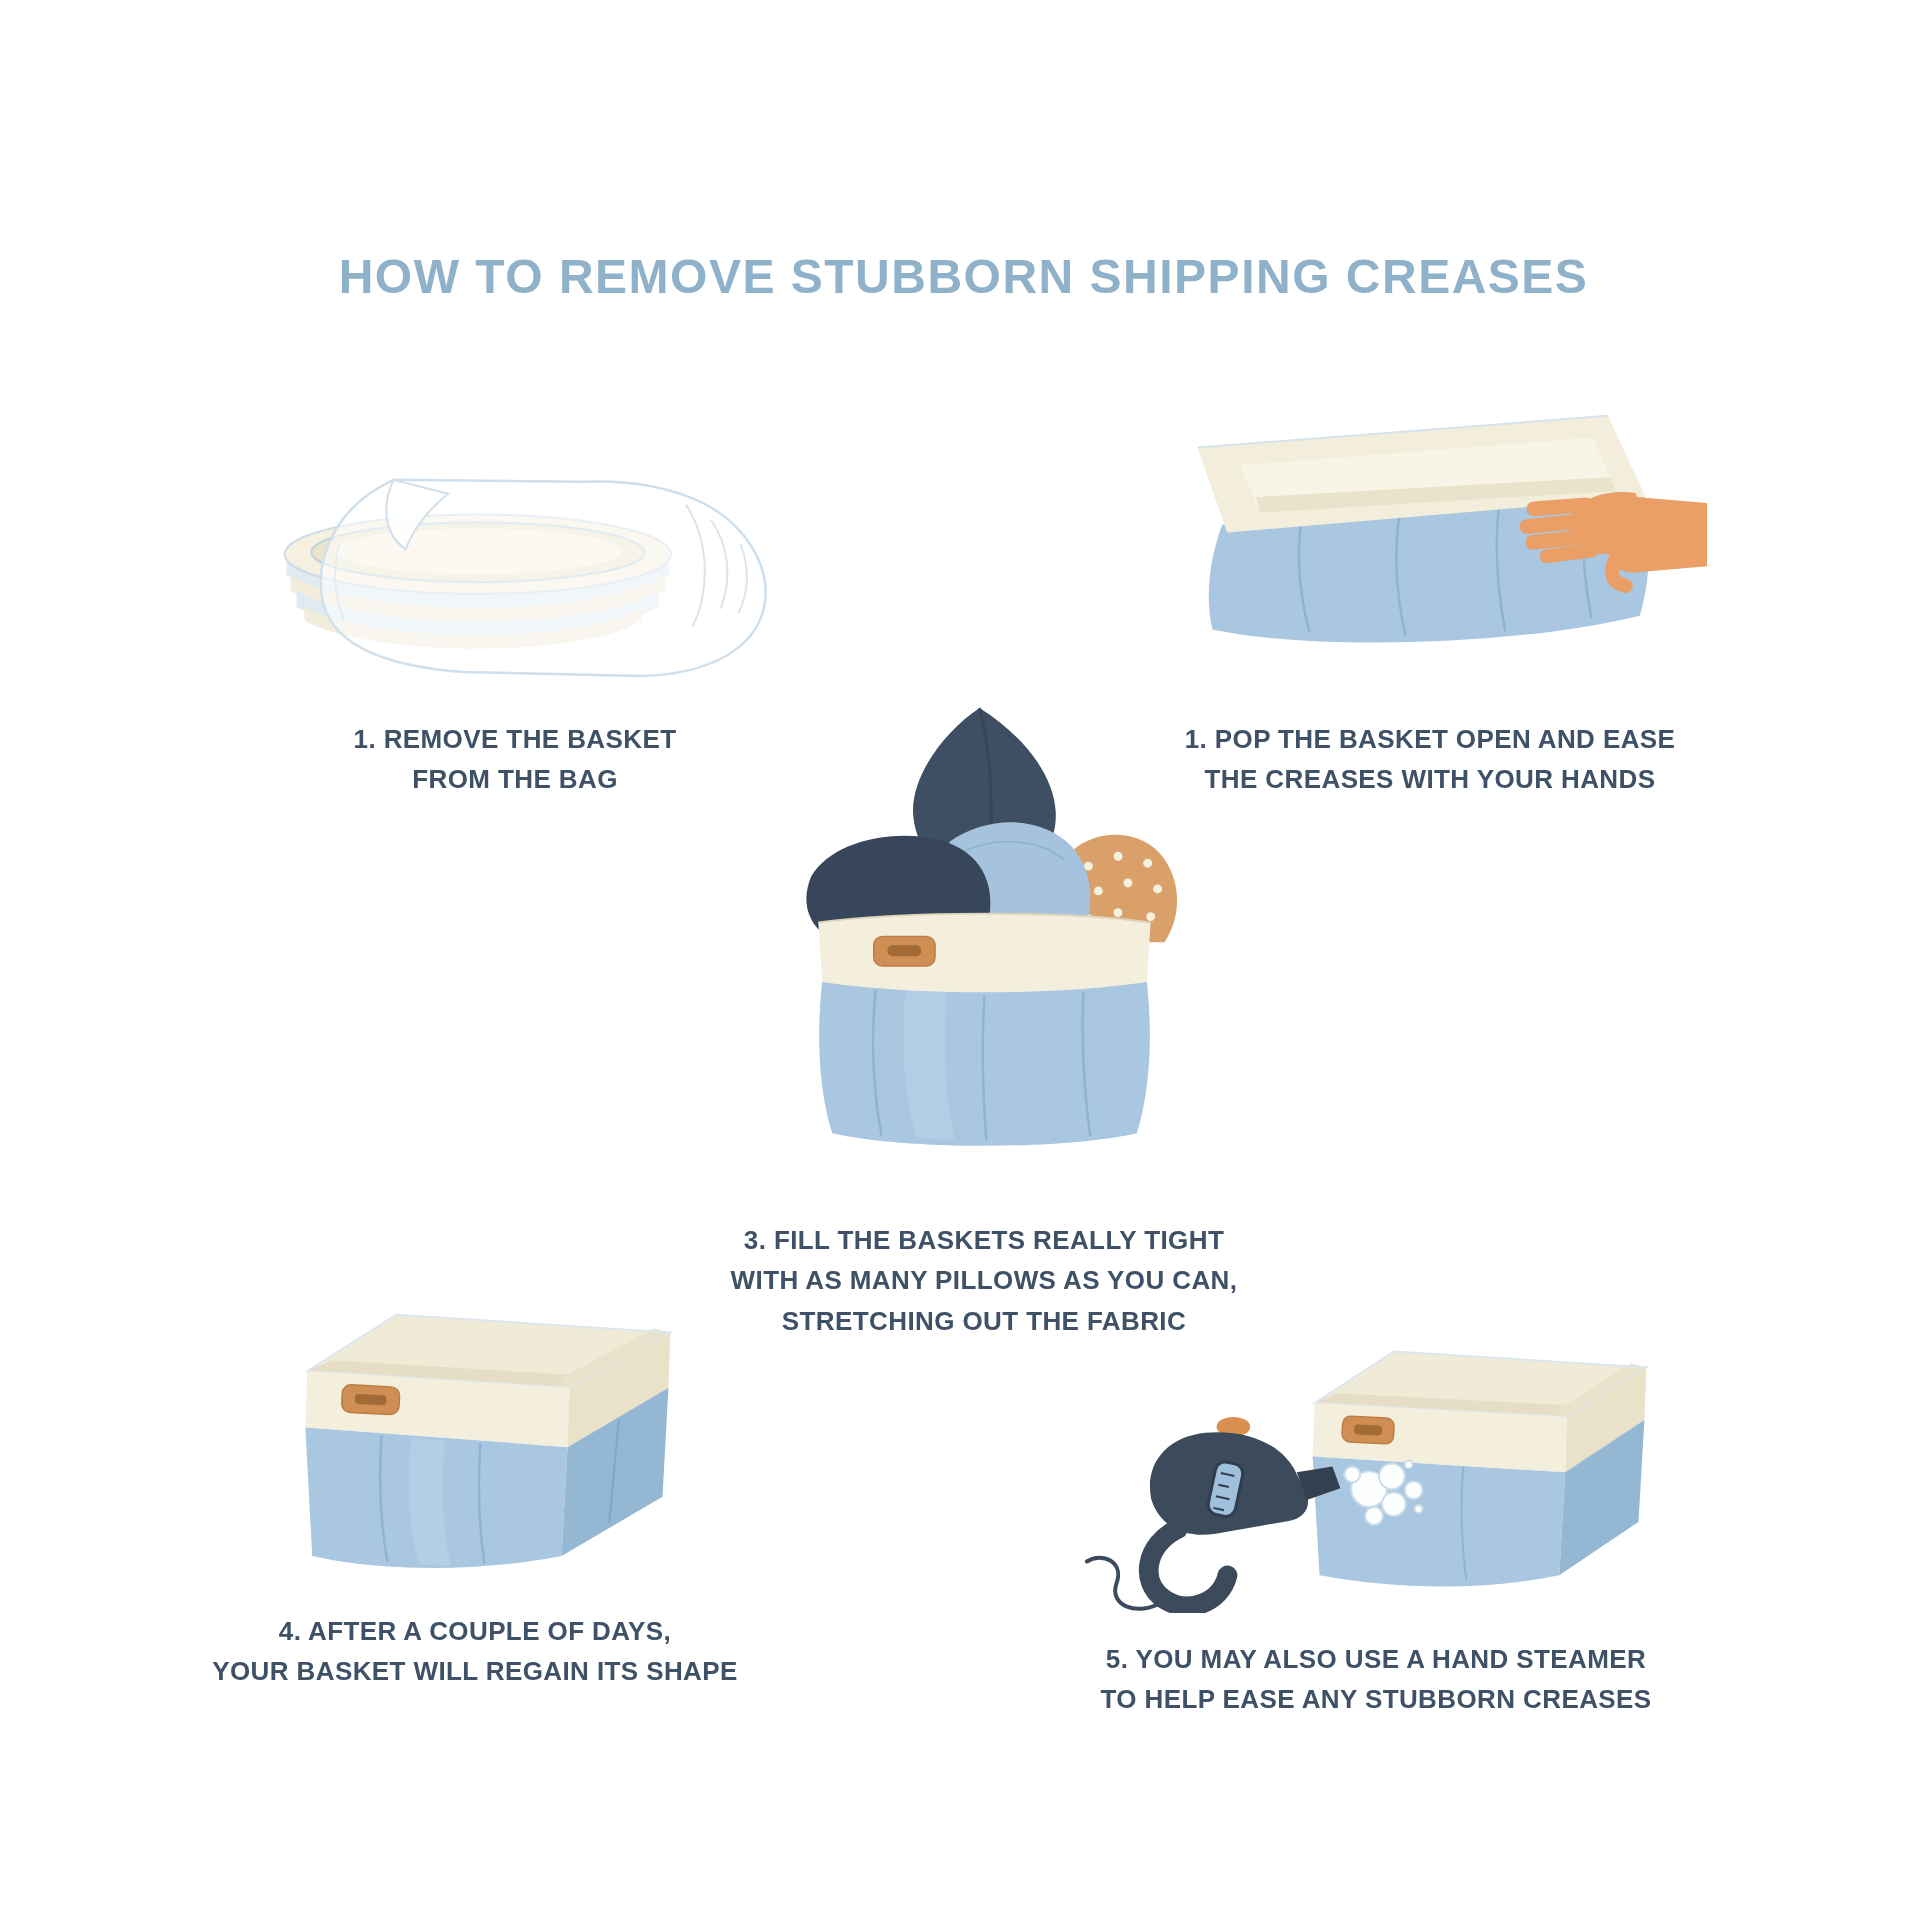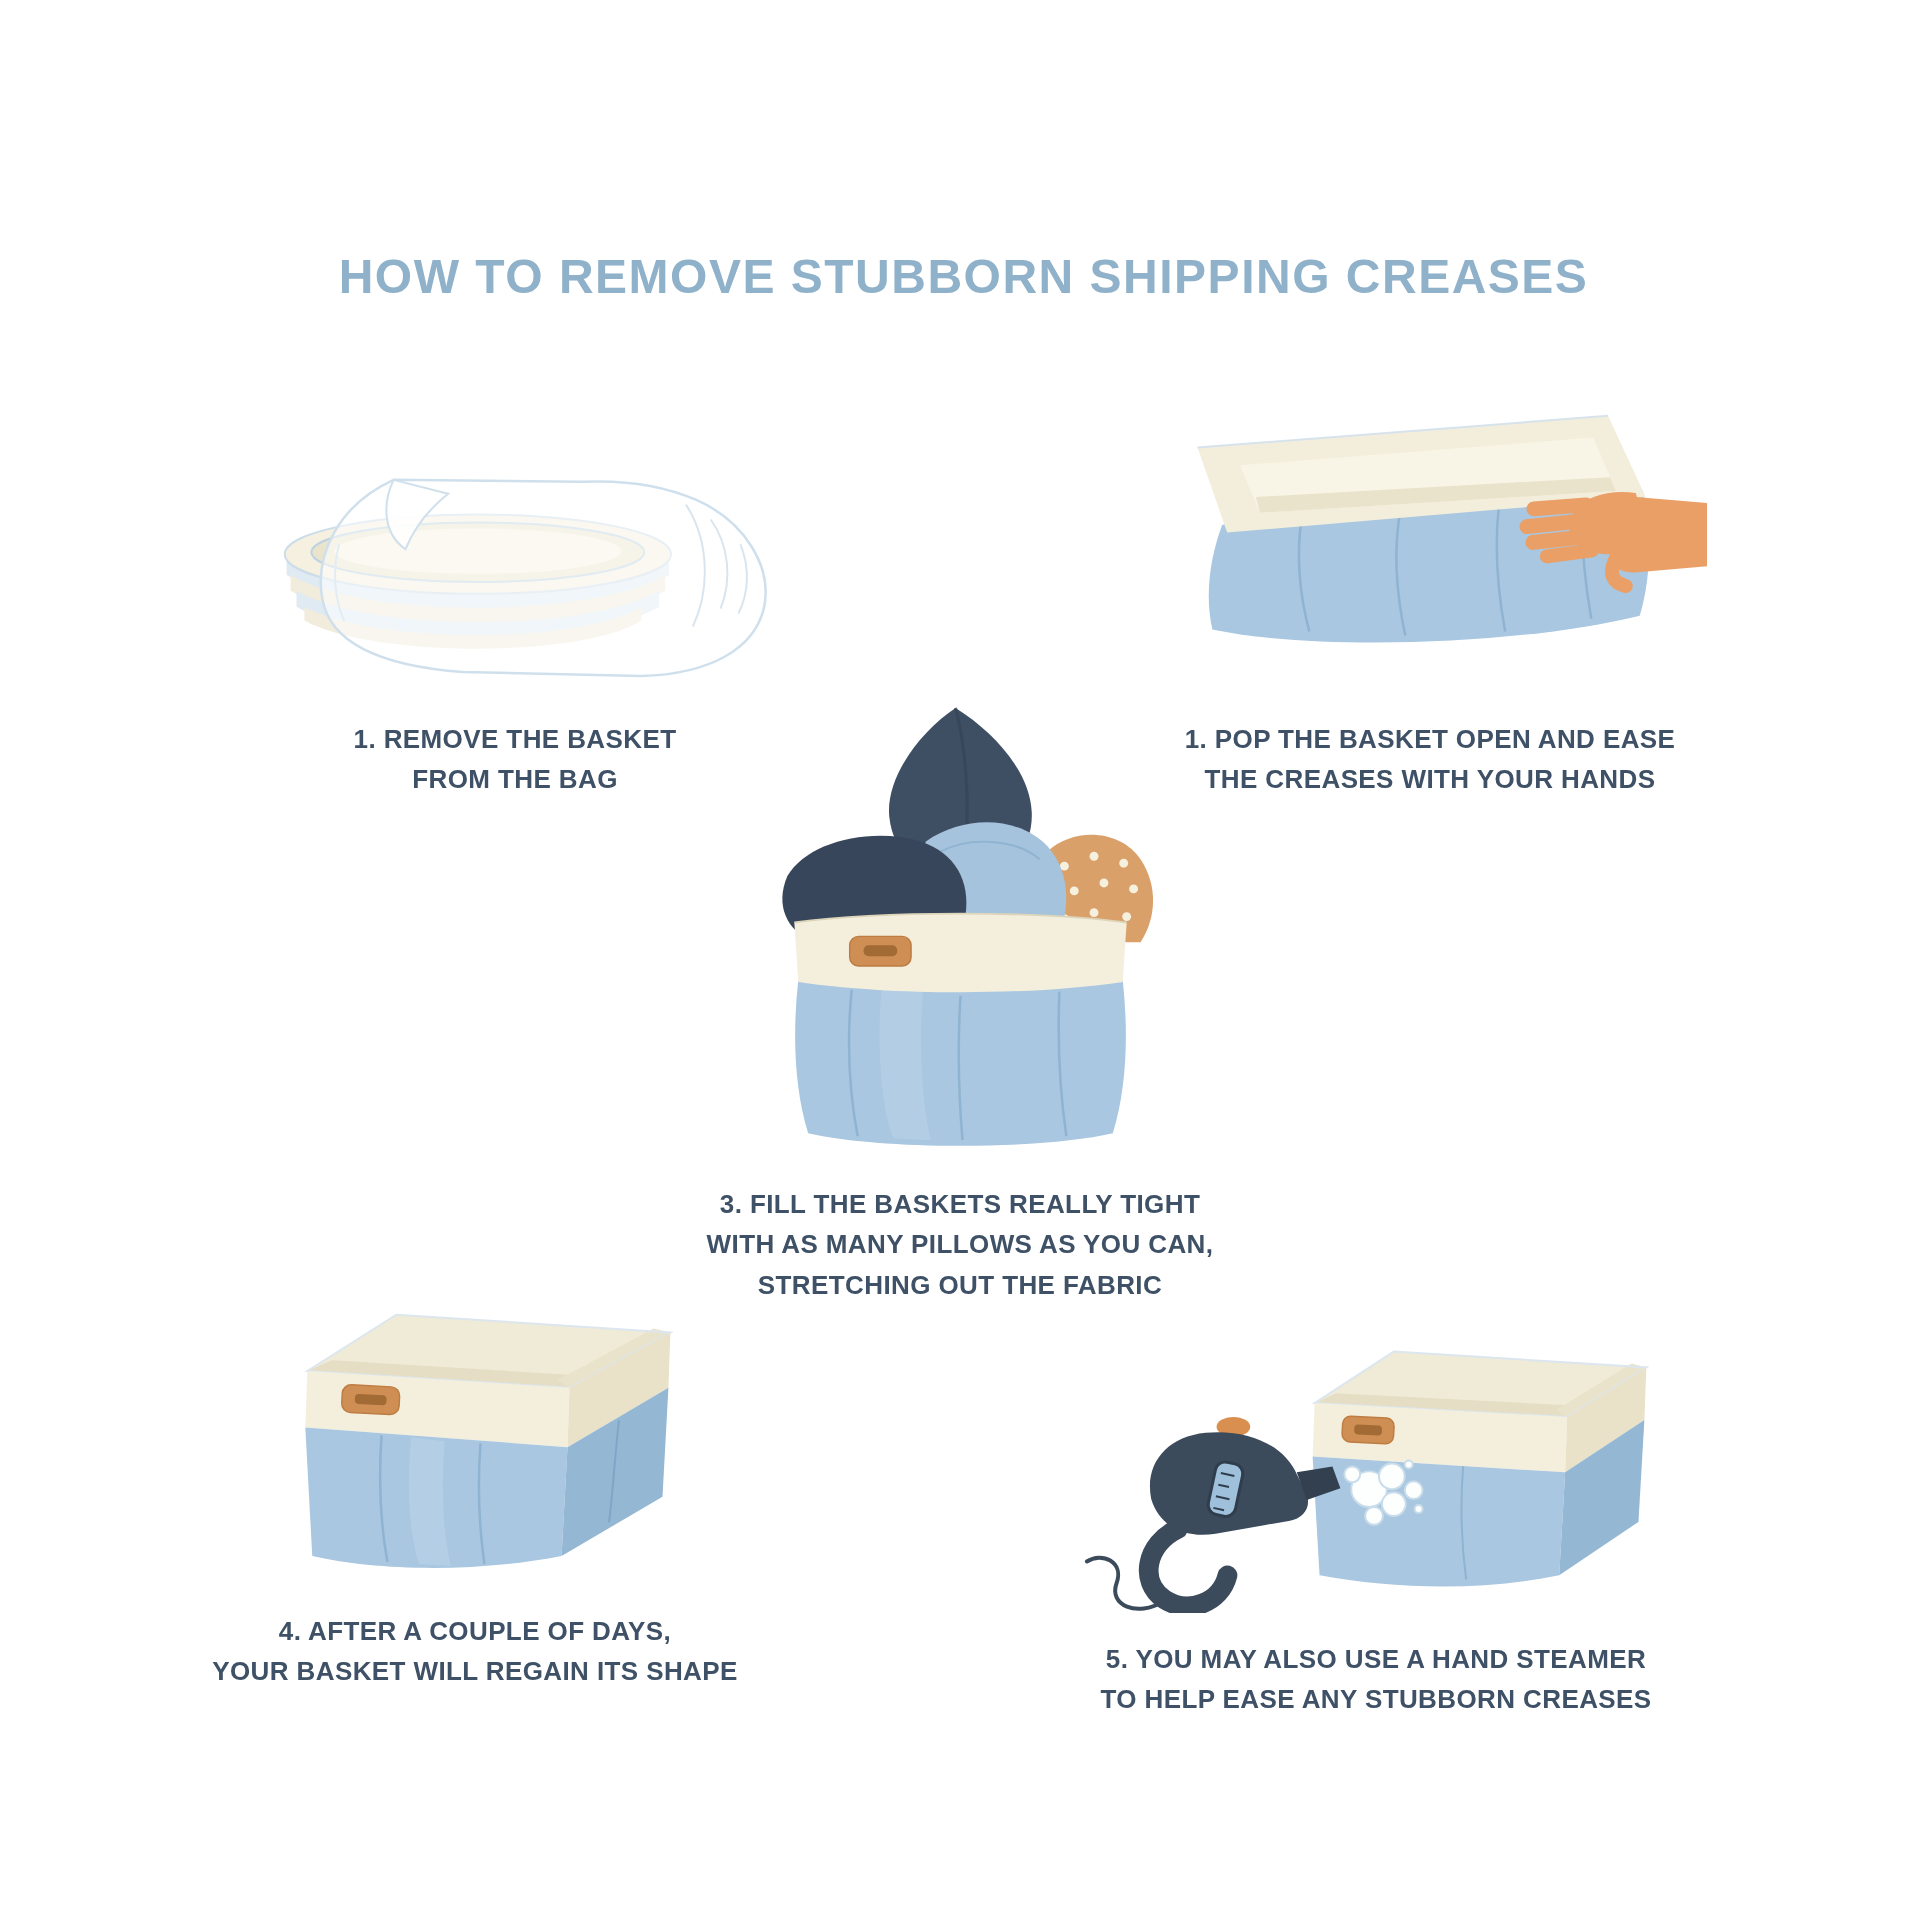--- a/index.html
+++ b/index.html
@@ -31,21 +31,21 @@
     font-weight:bold;
     line-height:1.55;
     letter-spacing:0.4px;
     color:#3f5166;
     text-align:center;
     white-space:pre-line;
     width:100%;
   }
   #step1{left:238px;top:450px;width:554px;}
   #step2{left:1148px;top:386px;width:564px;}
-  #step3{left:673px;top:693px;width:574px;}
+  #step3{left:697px;top:693px;width:574px;gap:36px;}
   #step4{left:188px;top:1267px;width:574px;gap:11px;}
   #step5{left:1064px;top:1306px;width:624px;}
 </style>
 </head>
 <body>
 
 <div id="canvas">
 
   <div class="title">HOW TO REMOVE STUBBORN SHIPPING CREASES</div>
 

